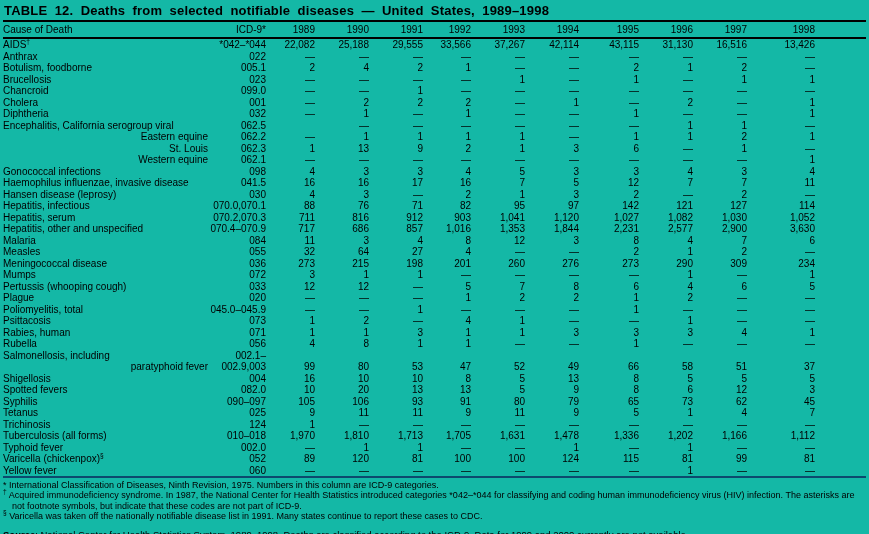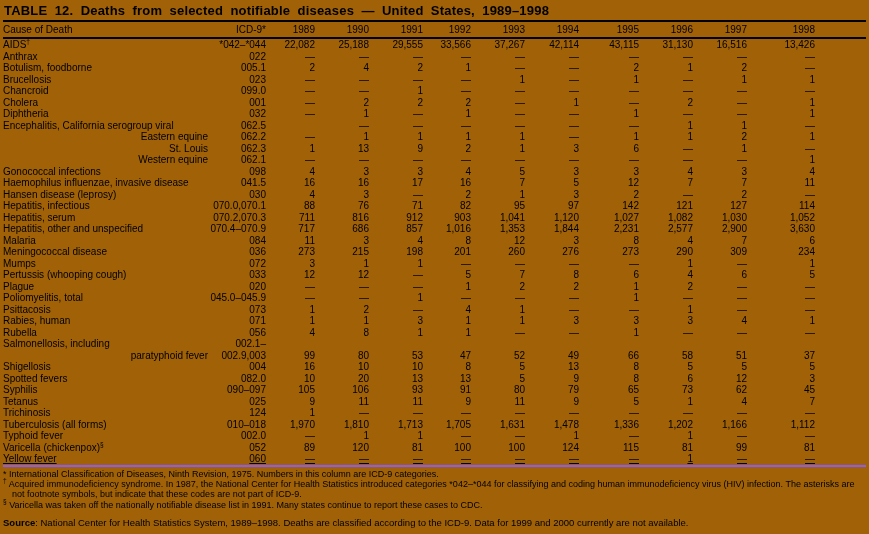--- a/index.html
+++ b/index.html
@@ -1,33 +1,33 @@
 <!DOCTYPE html>
 <html><head>
 <meta charset="utf-8">
 <style>
   html,body{margin:0;padding:0;background:#fff;}
   .sheet{
     width:869px;height:534px;box-sizing:border-box;
-    padding:2px 3px 0 3px;background:#a16207;color:#000;
+    padding:2px 3px 0 3px;background:#14b8a6;color:#000;
     font-family:"Liberation Sans",sans-serif;overflow:hidden;
   }
   .title{
     font-size:13px;font-weight:bold;letter-spacing:.2px;word-spacing:3.5px;
     padding:1px 0 2px 1px;border-bottom:2px solid #000;white-space:nowrap;
   }
   table{width:863px;border-collapse:collapse;table-layout:fixed;}
   th,td{padding:0;font-size:10px;line-height:11.5px;font-weight:normal;vertical-align:bottom;}
   thead th{font-weight:normal;border-bottom:2px solid #000;padding:2px 0 2px 0;line-height:11px;}
   .left{text-align:left;}
   .num{text-align:right;}
   td.last,th.last{padding-right:51px;}
   td.ind{padding-left:9px;text-align:right;}
   .ind2{padding-left:9px;text-align:right;}
-  tbody tr:last-child td{border-bottom:2px solid #8b5cf6;text-decoration:underline;}
+  tbody tr:last-child td{border-bottom:2px solid #0c4a6e;}
   .it{}
   .b{font-weight:bold;}
   sup{font-size:6.5px;vertical-align:super;line-height:0;}
   .footnotes{padding-top:2px;}
   .fn{font-size:9px;line-height:10.4px;padding-left:9px;text-indent:-9px;}
   .source{font-size:9.5px;line-height:11px;margin-top:7px;}
 </style>
 </head>
 <body>
 
@@ -311,20 +311,34 @@
           <td class="num">4</td>
           <td class="num">8</td>
           <td class="num">12</td>
           <td class="num">3</td>
           <td class="num">8</td>
           <td class="num">4</td>
           <td class="num">7</td>
           <td class="num last">6</td>
         </tr>
         <tr>
+          <td class="left">Measles</td>
+          <td class="num">055</td>
+          <td class="num">32</td>
+          <td class="num">64</td>
+          <td class="num">27</td>
+          <td class="num">4</td>
+          <td class="num">—</td>
+          <td class="num">—</td>
+          <td class="num">2</td>
+          <td class="num">1</td>
+          <td class="num">2</td>
+          <td class="num last">—</td>
+        </tr>
+        <tr>
           <td class="left">Meningococcal disease</td>
           <td class="num">036</td>
           <td class="num">273</td>
           <td class="num">215</td>
           <td class="num">198</td>
           <td class="num">201</td>
           <td class="num">260</td>
           <td class="num">276</td>
           <td class="num">273</td>
           <td class="num">290</td>

